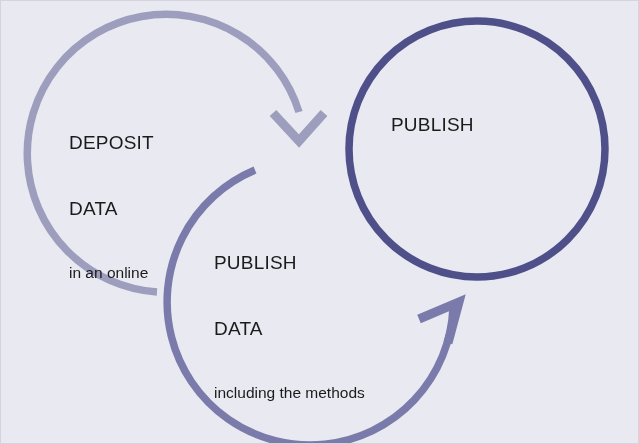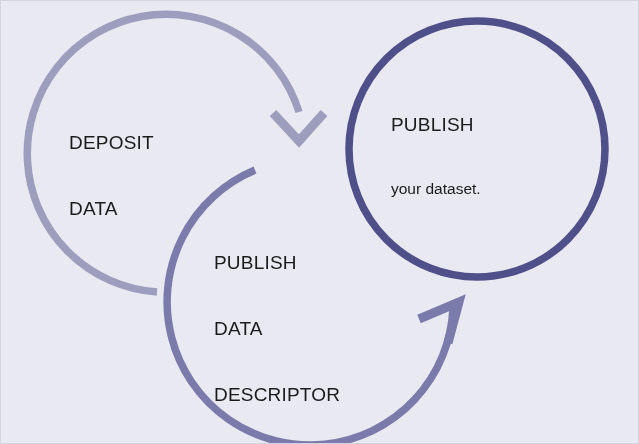--- a/index.html
+++ b/index.html
@@ -63,30 +63,29 @@
              A 143 143 0 1 0 452 307" fill="none" stroke="#7b7bab" stroke-width="7.5" stroke-linecap="butt"></path>
 
     <path d="M 418 318 L 458 301 L 447 342" fill="none" stroke="#7b7bab" stroke-width="9" stroke-linecap="butt" stroke-linejoin="miter"></path>
 
     <circle cx="476" cy="148" r="128" fill="none" stroke="#4f4f89" stroke-width="7.5"></circle>
   </svg>
 
   <div class="text-block" id="label-deposit">
     <div class="heading">DEPOSIT</div>
     <div class="heading">DATA</div>
+    <div class="body-line">in an online</div>
   </div>
 
   <div class="text-block" id="label-descriptor">
     <div class="heading">PUBLISH</div>
     <div class="heading">DATA</div>
-    <div class="heading">DESCRIPTOR</div>
     <div class="body-line">including the methods</div>
     
     
     
   </div>
 
   <div class="text-block" id="label-article">
     <div class="heading">PUBLISH</div>
-    <div class="body-line">your dataset.</div>
   </div>
 
 </div>
 
 </body></html>

